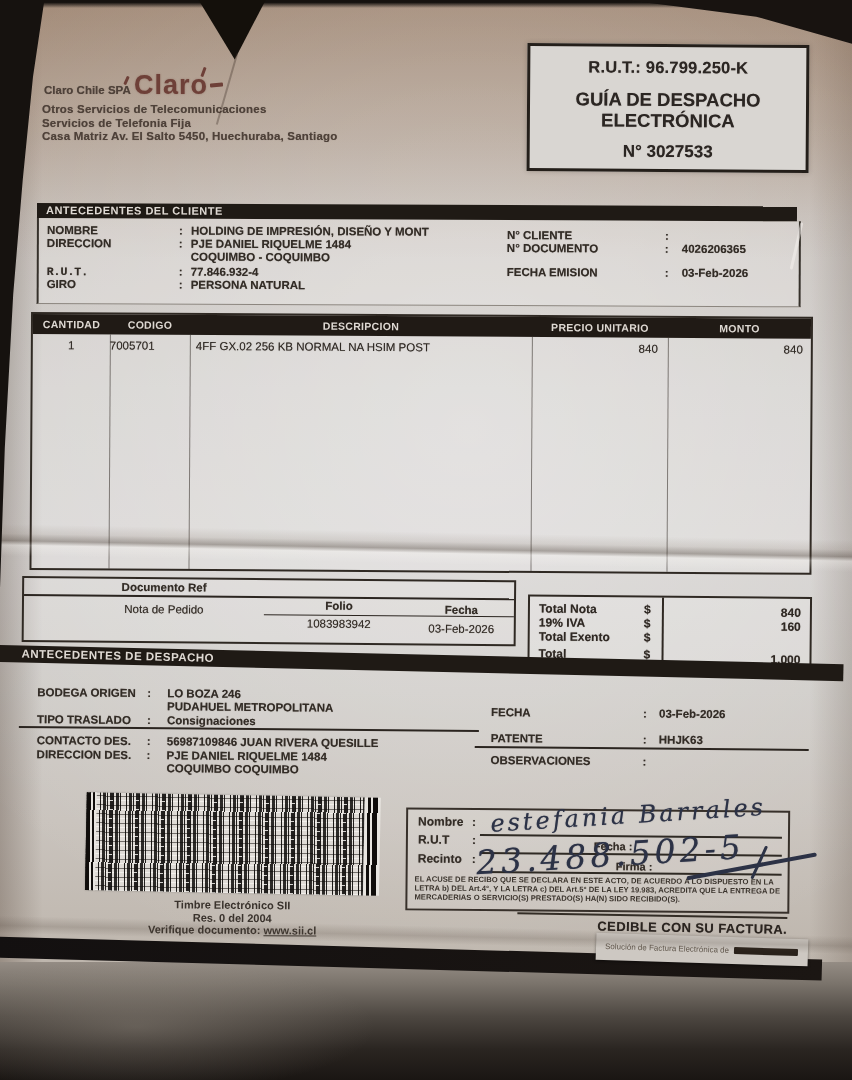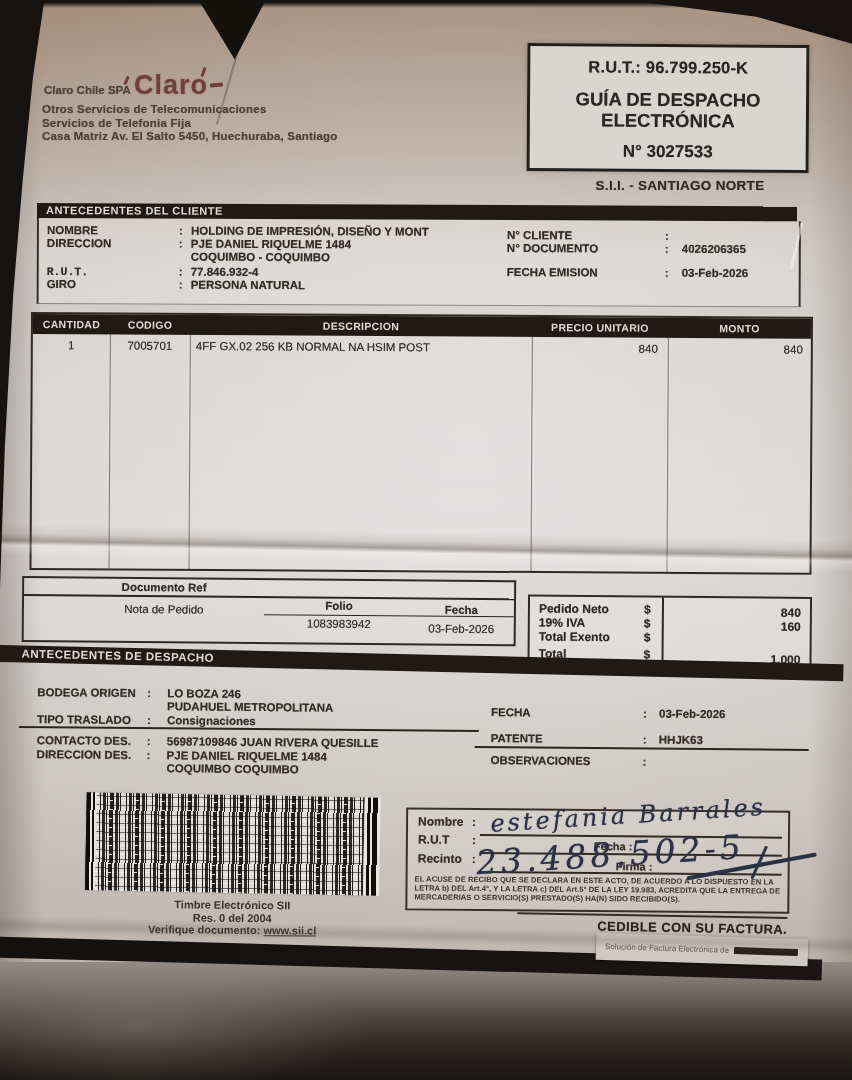--- a/index.html
+++ b/index.html
@@ -121,21 +121,20 @@
     <div>Casa Matriz Av. El Salto 5450, Huechuraba, Santiago</div>
   </div>
   <div class="rut-box abs">
     <div class="rut-line soft">R.U.T.: 96.799.250-K</div>
     <div class="doc-title soft">
       <div>GUÍA DE DESPACHO</div>
       <div>ELECTRÓNICA</div>
     </div>
     <div class="doc-number soft">N° 3027533</div>
   </div>
-  <div class="sii abs soft">S.I.I. - SANTIAGO NORTE</div>
 
   <div class="client-wrap abs" style="left:0;top:0;width:852px;height:1080px;">
     <div class="secbar abs bar-client soft">ANTECEDENTES DEL CLIENTE</div>
     <div class="client-box abs">
       <span class="f abs soft" style="left:8px;top:6px;">NOMBRE</span>
       <span class="f abs soft" style="left:140px;top:6px;">:</span>
       <span class="f abs soft" style="left:152px;top:6px;">HOLDING DE IMPRESIÓN, DISEÑO Y MONT</span>
       <span class="f abs soft" style="left:8px;top:19px;">DIRECCION</span>
       <span class="f abs soft" style="left:140px;top:19px;">:</span>
       <span class="f abs soft" style="left:152px;top:19px;">PJE DANIEL RIQUELME 1484</span>
@@ -166,21 +165,21 @@
         <div style="width:342px;" class="soft">DESCRIPCION</div>
         <div style="width:136px;" class="soft">PRECIO UNITARIO</div>
         <div style="width:143px;text-align:right;" class="soft">MONTO</div>
       </div>
       <div class="colline" style="left:77px;"></div>
       <div class="colline" style="left:157px;"></div>
       <div class="colline" style="left:499px;"></div>
       <div class="colline" style="left:635px;"></div>
       <div>
         <span class="cell soft" style="left:0;width:77px;text-align:center;">1</span>
-        <span class="cell soft" style="left:77px;width:80px;text-align:center;">7005701</span>
+        <span class="cell soft" style="left:77px;width:80px;text-align:left;">7005701</span>
         <span class="cell soft" style="left:163px;">4FF GX.02 256 KB NORMAL NA HSIM POST</span>
         <span class="cell soft" style="left:499px;width:126px;text-align:right;">840</span>
         <span class="cell soft" style="left:635px;width:135px;text-align:right;">840</span>
       </div>
     </div>
   </div>
 
   <div class="lower-wrap abs" style="left:0;top:0;width:852px;height:1080px;">
 
     <div class="docref-box abs">
@@ -189,21 +188,21 @@
       <span class="f abs soft" style="left:50px;top:24px;width:180px;text-align:center;font-weight:normal;">Nota de Pedido</span>
       <span class="f abs soft" style="left:255px;top:19px;width:120px;text-align:center;">Folio</span>
       <span class="f abs soft" style="left:385px;top:22px;width:105px;text-align:center;">Fecha</span>
       <div class="hline" style="left:240px;top:34px;width:250px;height:1px;"></div>
       <span class="f abs soft" style="left:255px;top:37px;width:120px;text-align:center;font-weight:normal;">1083983942</span>
       <span class="f abs soft" style="left:385px;top:41px;width:105px;text-align:center;font-weight:normal;">03-Feb-2026</span>
     </div>
 
     <div class="totals-box abs">
       <div class="totals-div"></div>
-      <span class="t-label soft" style="top:5px;">Pedido Neto</span>
+      <span class="t-label soft" style="top:5px;">Total Nota</span>
       <span class="t-cur soft" style="top:5px;">$</span>
       <span class="t-val soft" style="top:7px;">840</span>
       <span class="t-label soft" style="top:19px;">19% IVA</span>
       <span class="t-cur soft" style="top:19px;">$</span>
       <span class="t-val soft" style="top:21px;">160</span>
       <span class="t-label soft" style="top:33px;">Total Exento</span>
       <span class="t-cur soft" style="top:33px;">$</span>
       <span class="t-val soft" style="top:35px;"></span>
       <span class="t-label soft" style="top:50px;">Total</span>
       <span class="t-cur soft" style="top:50px;">$</span>

